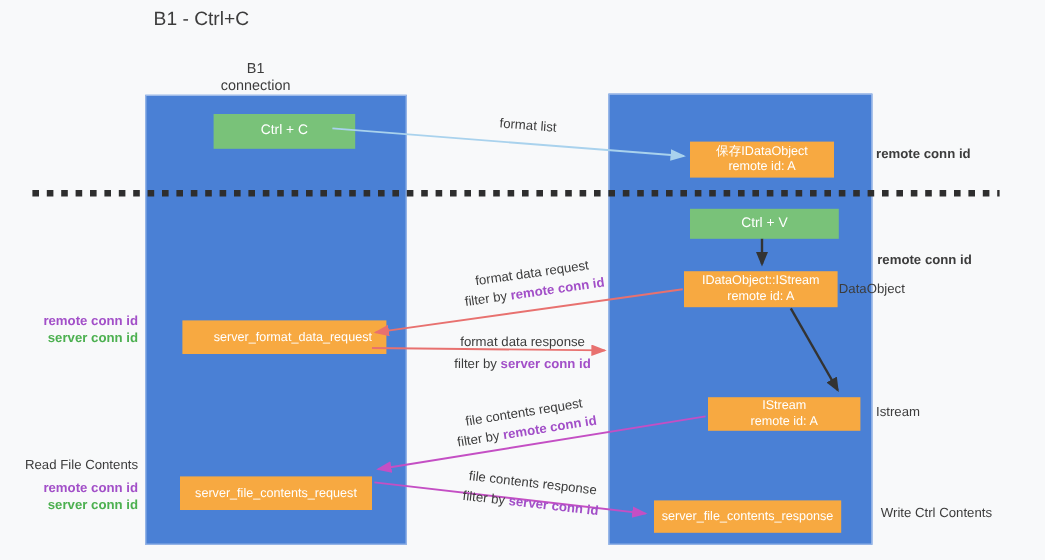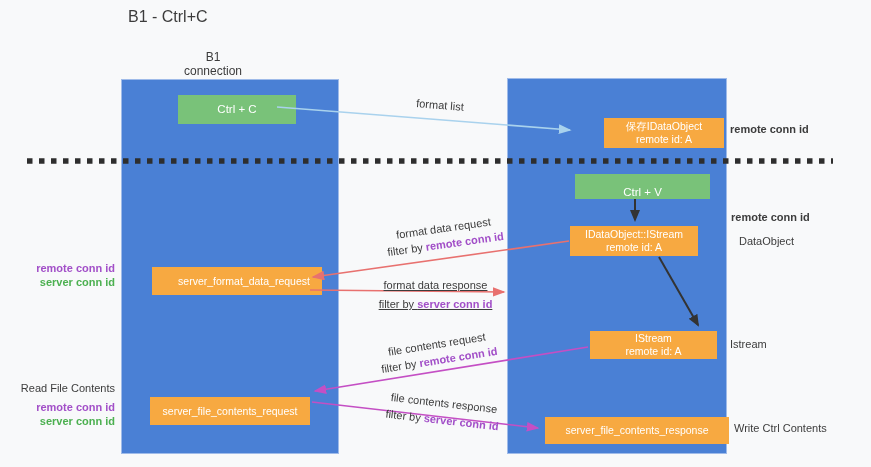--- a/index.html
+++ b/index.html
@@ -29,56 +29,56 @@
 
   .column{position:absolute;background:var(--column-blue);border:1px solid #9fbbe9;z-index:1;}
   #col-left{left:121px;top:79px;width:216px;height:373px;}
   #col-right{left:507px;top:78px;width:218px;height:374px;}
 
   .box{position:absolute;display:flex;flex-direction:column;align-items:center;justify-content:center;
        color:#ffffff;text-align:center;z-index:2;font-size:10.5px;line-height:13px;}
   .green{background:var(--box-green);font-size:11.5px;}
   .orange{background:var(--box-orange);}
   #box-ctrl-c{left:158px;top:95px;width:118px;height:29px;margin-left:20px;}
-  #box-save{left:575px;top:118px;width:120px;height:30px;margin-left:29px;}
-  #box-ctrl-v{left:575px;top:174px;width:135px;height:25px;justify-content:flex-end;}
+  #box-save{left:575px;top:118px;width:120px;height:30px;}
+  #box-ctrl-v{left:575px;top:174px;width:124px;height:25px;}
   #box-getdata{left:570px;top:226px;width:128px;height:30px;}
   #box-fmt-req{left:152px;top:267px;width:156px;height:28px;padding-left:14px;}
   #box-fmt-resp{left:510px;top:280px;width:156px;height:27px;}
   #box-istream{left:590px;top:331px;width:127px;height:28px;}
   #box-file-req{left:150px;top:397px;width:160px;height:28px;}
-  #box-file-resp{left:545px;top:417px;width:184px;height:27px;}
+  #box-file-resp{left:545px;top:417px;width:156px;height:27px;}
 
   svg.overlay{position:absolute;left:0;top:0;z-index:3;pointer-events:none;}
   .ln-blue{stroke:var(--arrow-light-blue);stroke-width:1.6;}
   .ln-red{stroke:var(--arrow-red);stroke-width:1.6;}
   .ln-magenta{stroke:var(--arrow-magenta);stroke-width:1.6;}
   .ln-black{stroke:var(--arrow-black);stroke-width:2;}
   .divider{stroke:#2e2e2e;stroke-width:5.5;stroke-dasharray:5.5 6.5;}
   .mk-blue{fill:var(--arrow-light-blue);}
   .mk-red{fill:var(--arrow-red);}
   .mk-magenta{fill:var(--arrow-magenta);}
   .mk-black{fill:var(--arrow-black);}
 
   .arrow-label{position:absolute;z-index:4;text-align:center;font-size:11px;
                color:var(--text-dark);line-height:17px;}
   .hl-purple{color:var(--label-purple);font-weight:bold;}
   .txt-purple{color:var(--label-purple);font-weight:bold;}
   .txt-green{color:var(--label-green);font-weight:bold;}
 
   #lab-format-list{left:380px;top:97px;width:120px;transform:rotate(4.5deg);}
   #lab-fmt-req{left:372px;top:220px;width:145px;transform:rotate(-8deg);line-height:16px;}
-  #lab-fmt-resp{left:368px;top:276px;width:135px;line-height:19px;text-decoration:underline;}
+  #lab-fmt-resp{left:368px;top:276px;width:135px;line-height:19px;}
   #lab-file-req{left:368px;top:336px;width:140px;transform:rotate(-9deg);line-height:16px;}
   #lab-file-resp{left:372px;top:395px;width:142px;transform:rotate(6.5deg);line-height:17px;}
 
   .side-label{position:absolute;z-index:4;font-size:11px;color:var(--text-dark);}
   #r-remote-top{left:730px;top:123px;}
   #r-remote-mid{left:731px;top:211px;}
-  #r-dataobject{left:739px;top:235px;}
+  #r-dataobject{left:699px;top:235px;}
   #r-istream{left:730px;top:338px;}
   #r-write{left:734px;top:422px;}
   .left-block{position:absolute;z-index:4;left:13px;width:102px;text-align:right;
               font-size:11px;line-height:13.5px;}
   #l-fmt-ids{top:262px;}
   #l-read{top:382px;color:var(--text-dark);}
   #l-file-ids{top:401px;}
 </style>
 </head>
 <body>

